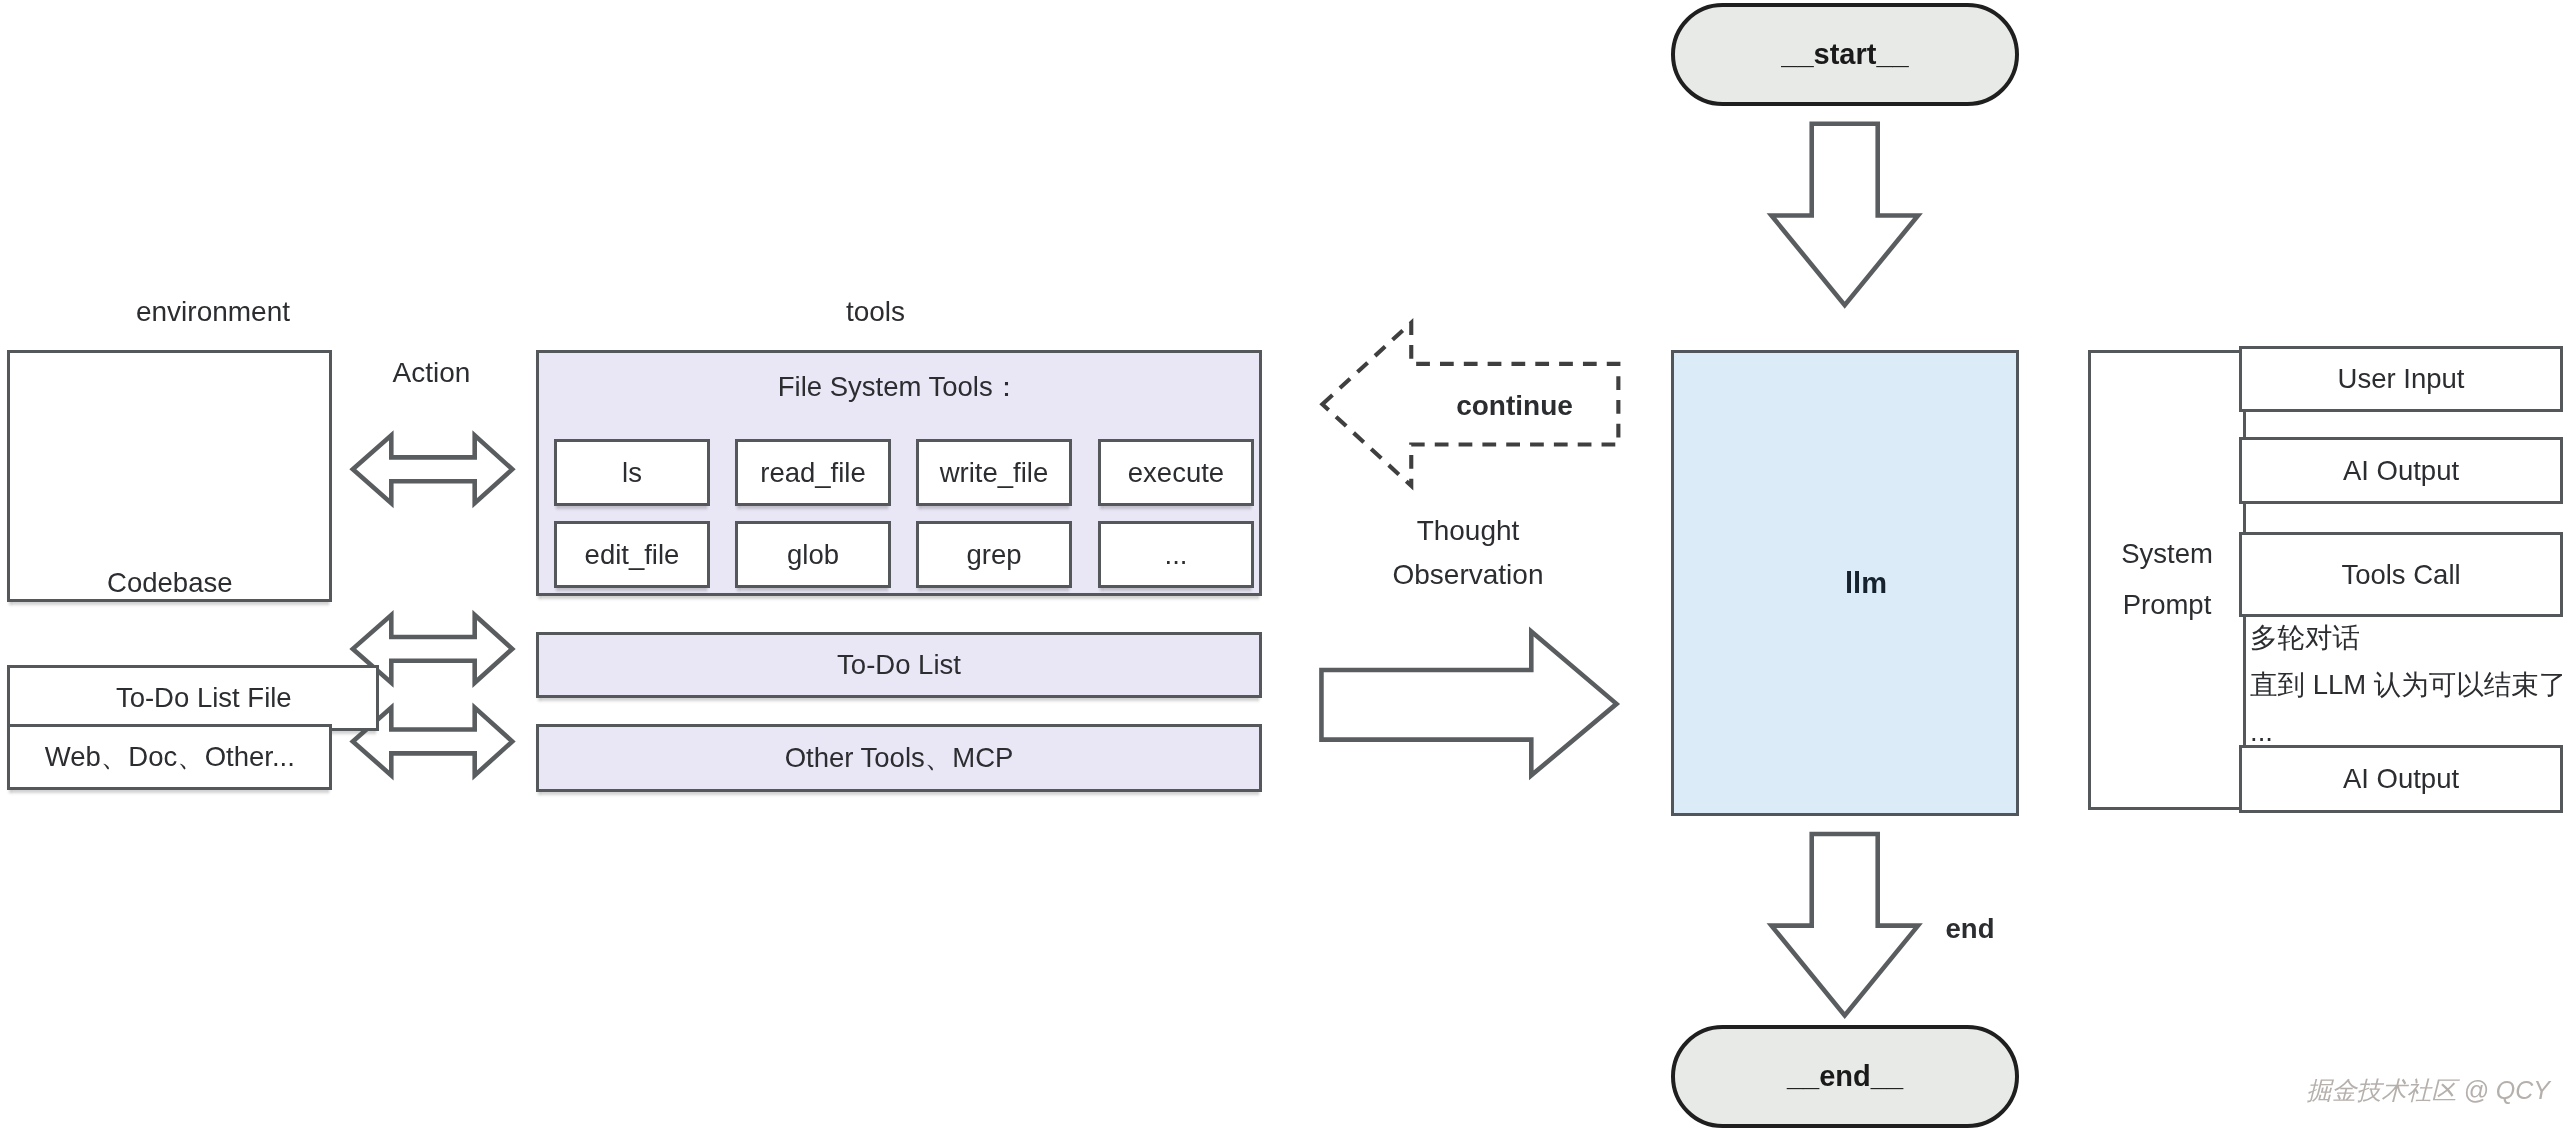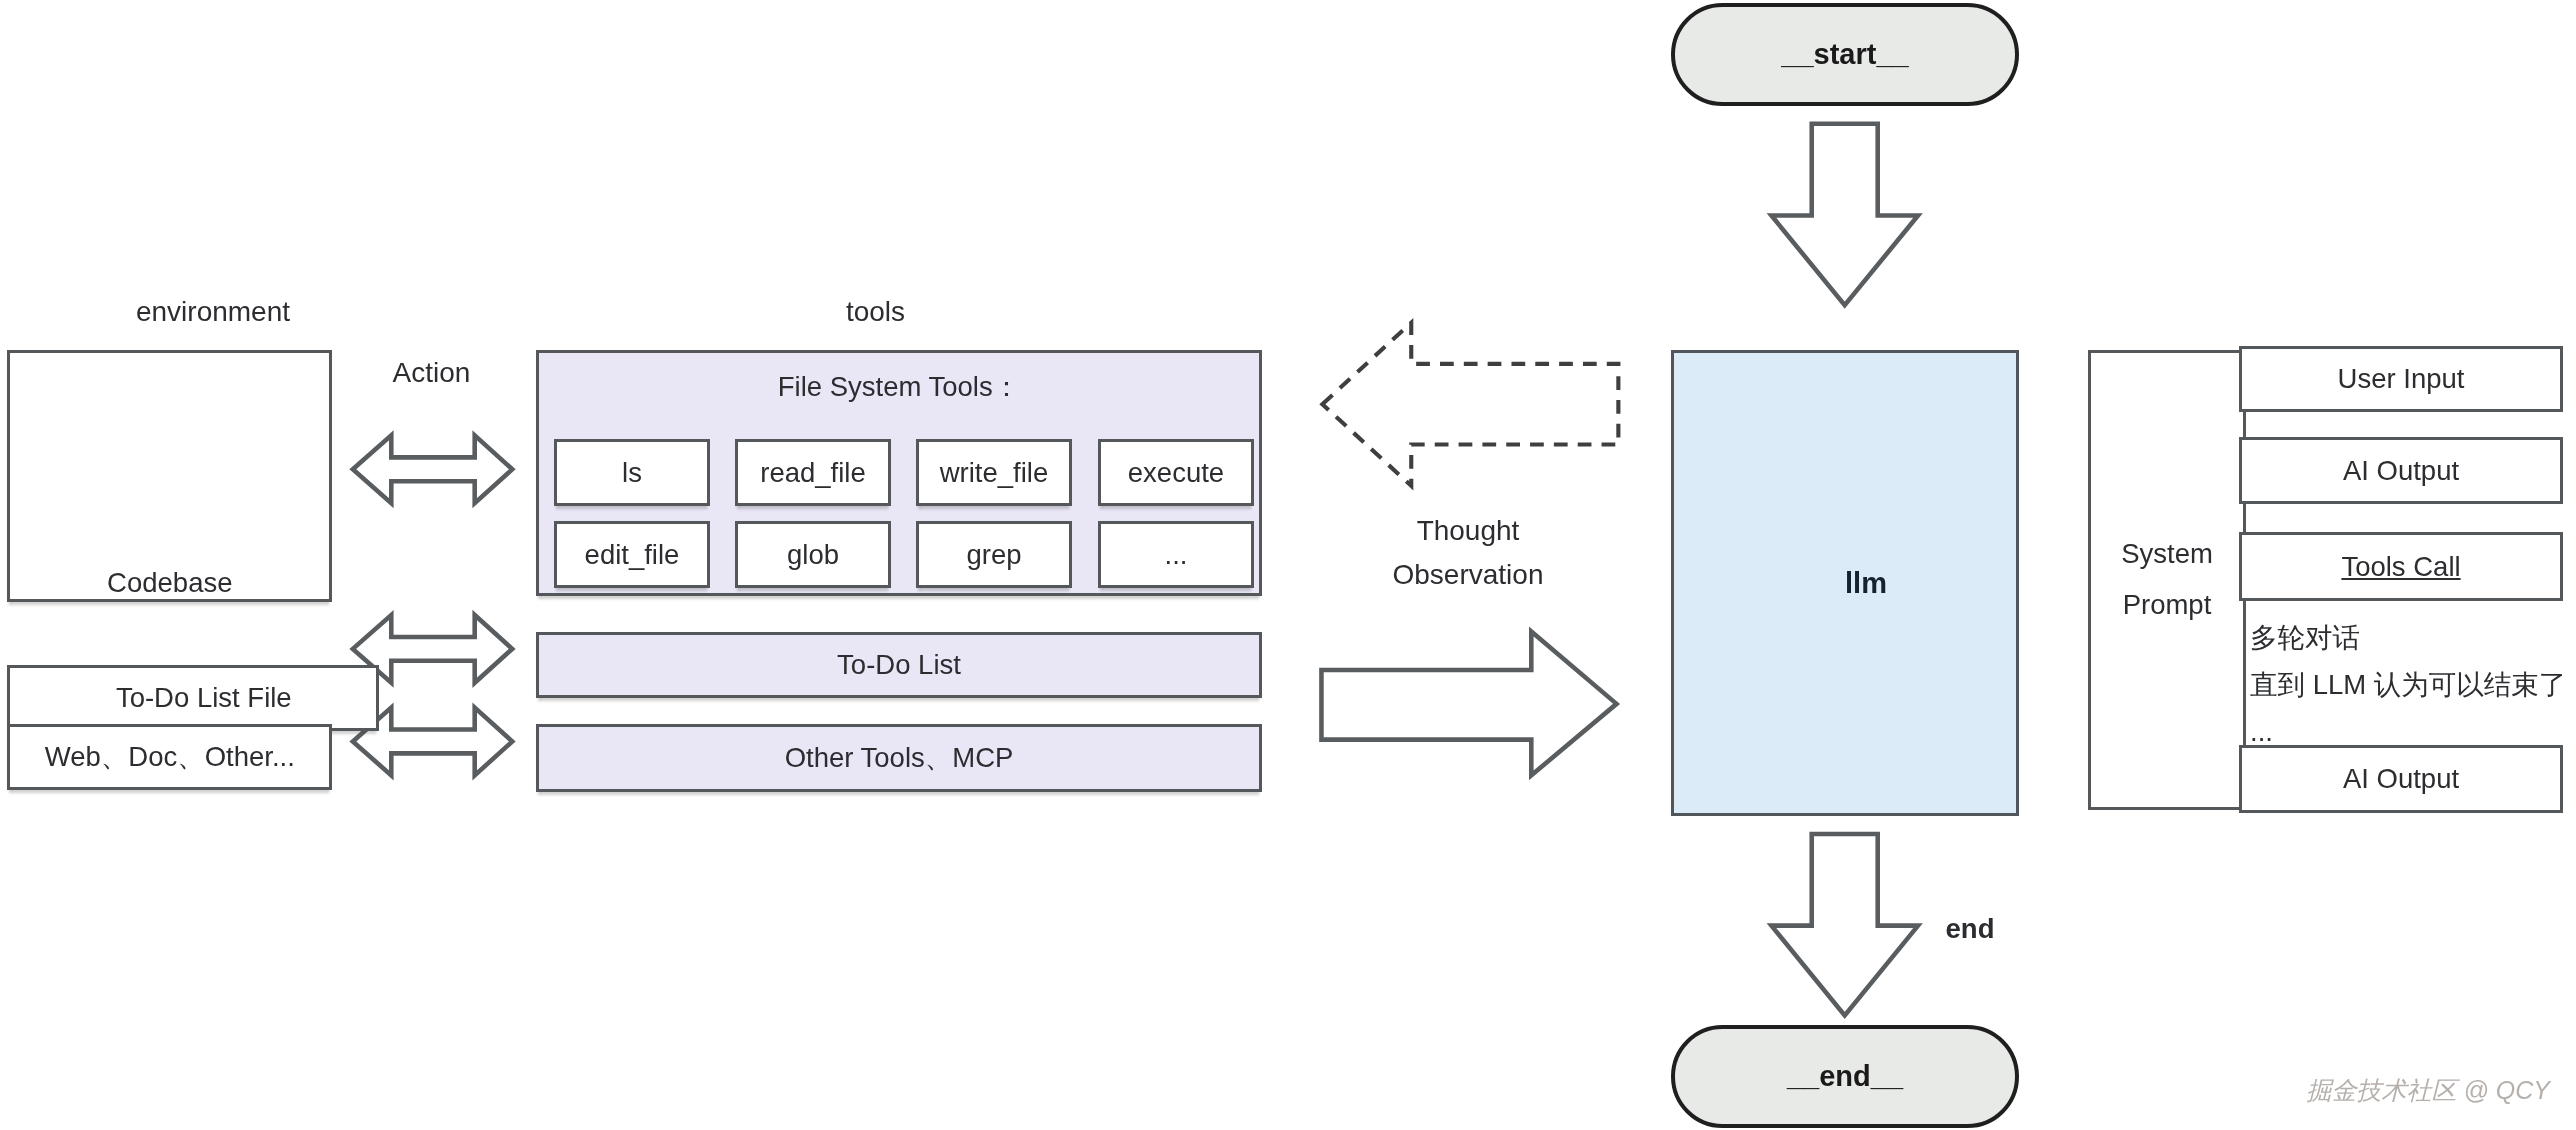--- a/index.html
+++ b/index.html
@@ -86,20 +86,21 @@
     <span>...</span>
   </div>
 
   <div class="abs bar" style="left:536px;top:632px;width:726px;height:66px;">
     <span>To-Do List</span>
   </div>
   <div class="abs bar" style="left:536px;top:724px;width:726px;height:68px;">
     <span>Other Tools、MCP</span>
   </div>
 
+  <div class="abs lbl bold" style="left:1411px;top:366px;width:207px;height:79px;font-size:28px;">continue</div>
   <div class="abs lbl" style="left:1358px;top:510px;width:220px;height:42px;">Thought</div>
   <div class="abs lbl" style="left:1358px;top:554px;width:220px;height:42px;">Observation</div>
 
   <div class="abs pill" style="left:1671px;top:2.7px;width:348px;height:103px;">
     <span>__start__</span>
   </div>
   <div class="abs llm" style="left:1671px;top:350px;width:348px;height:466px;padding-left:42px;">
     <span>llm</span>
   </div>
   <div class="abs lbl bold" style="left:1929px;top:912px;width:82px;height:33px;font-size:27.5px;">end</div>
@@ -110,21 +111,21 @@
   <div class="abs tallbox" style="left:2064px;top:350px;width:158px;height:460px;padding:0 26px;">
     <span>System Prompt</span>
   </div>
 
   <div class="abs box" style="left:2239px;top:346px;width:324px;height:66px;box-shadow:none;">
     <span>User Input</span>
   </div>
   <div class="abs box" style="left:2239px;top:437px;width:324px;height:67px;box-shadow:none;">
     <span>AI Output</span>
   </div>
-  <div class="abs box" style="left:2239px;top:532px;width:324px;height:69px;box-shadow:none;text-decoration:underline;">
+  <div class="abs box" style="left:2239px;top:532px;width:324px;height:85px;box-shadow:none;">
     <span>Tools Call</span>
   </div>
 
   <div class="abs notes" style="left:2250px;top:614px;width:321px;">
     <div>多轮对话</div>
     <div>直到 LLM 认为可以结束了</div>
     <div>...</div>
   </div>
 
   <div class="abs box" style="left:2239px;top:745px;width:324px;height:68px;box-shadow:none;">

